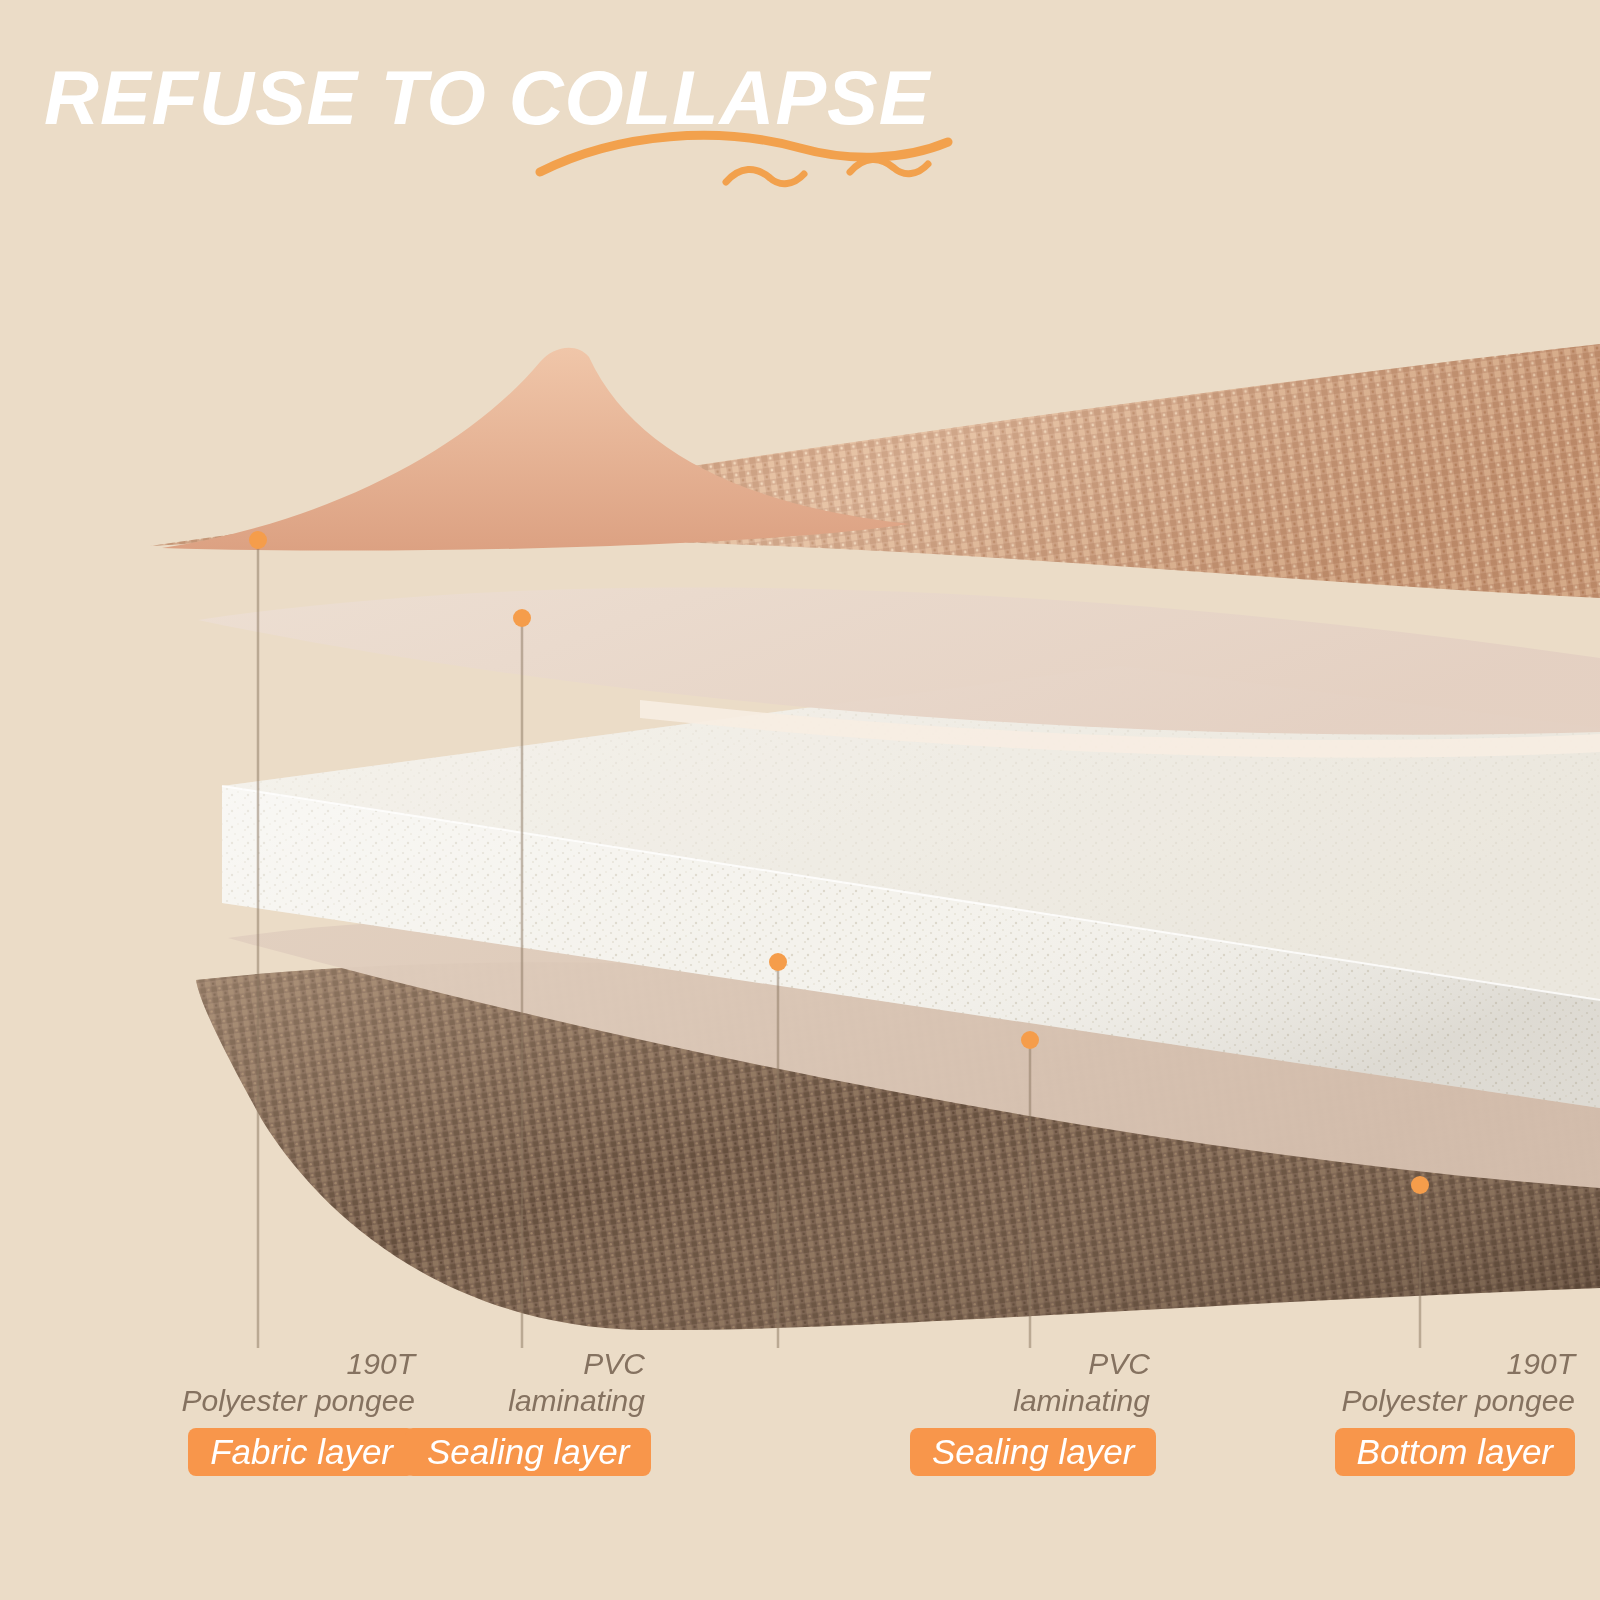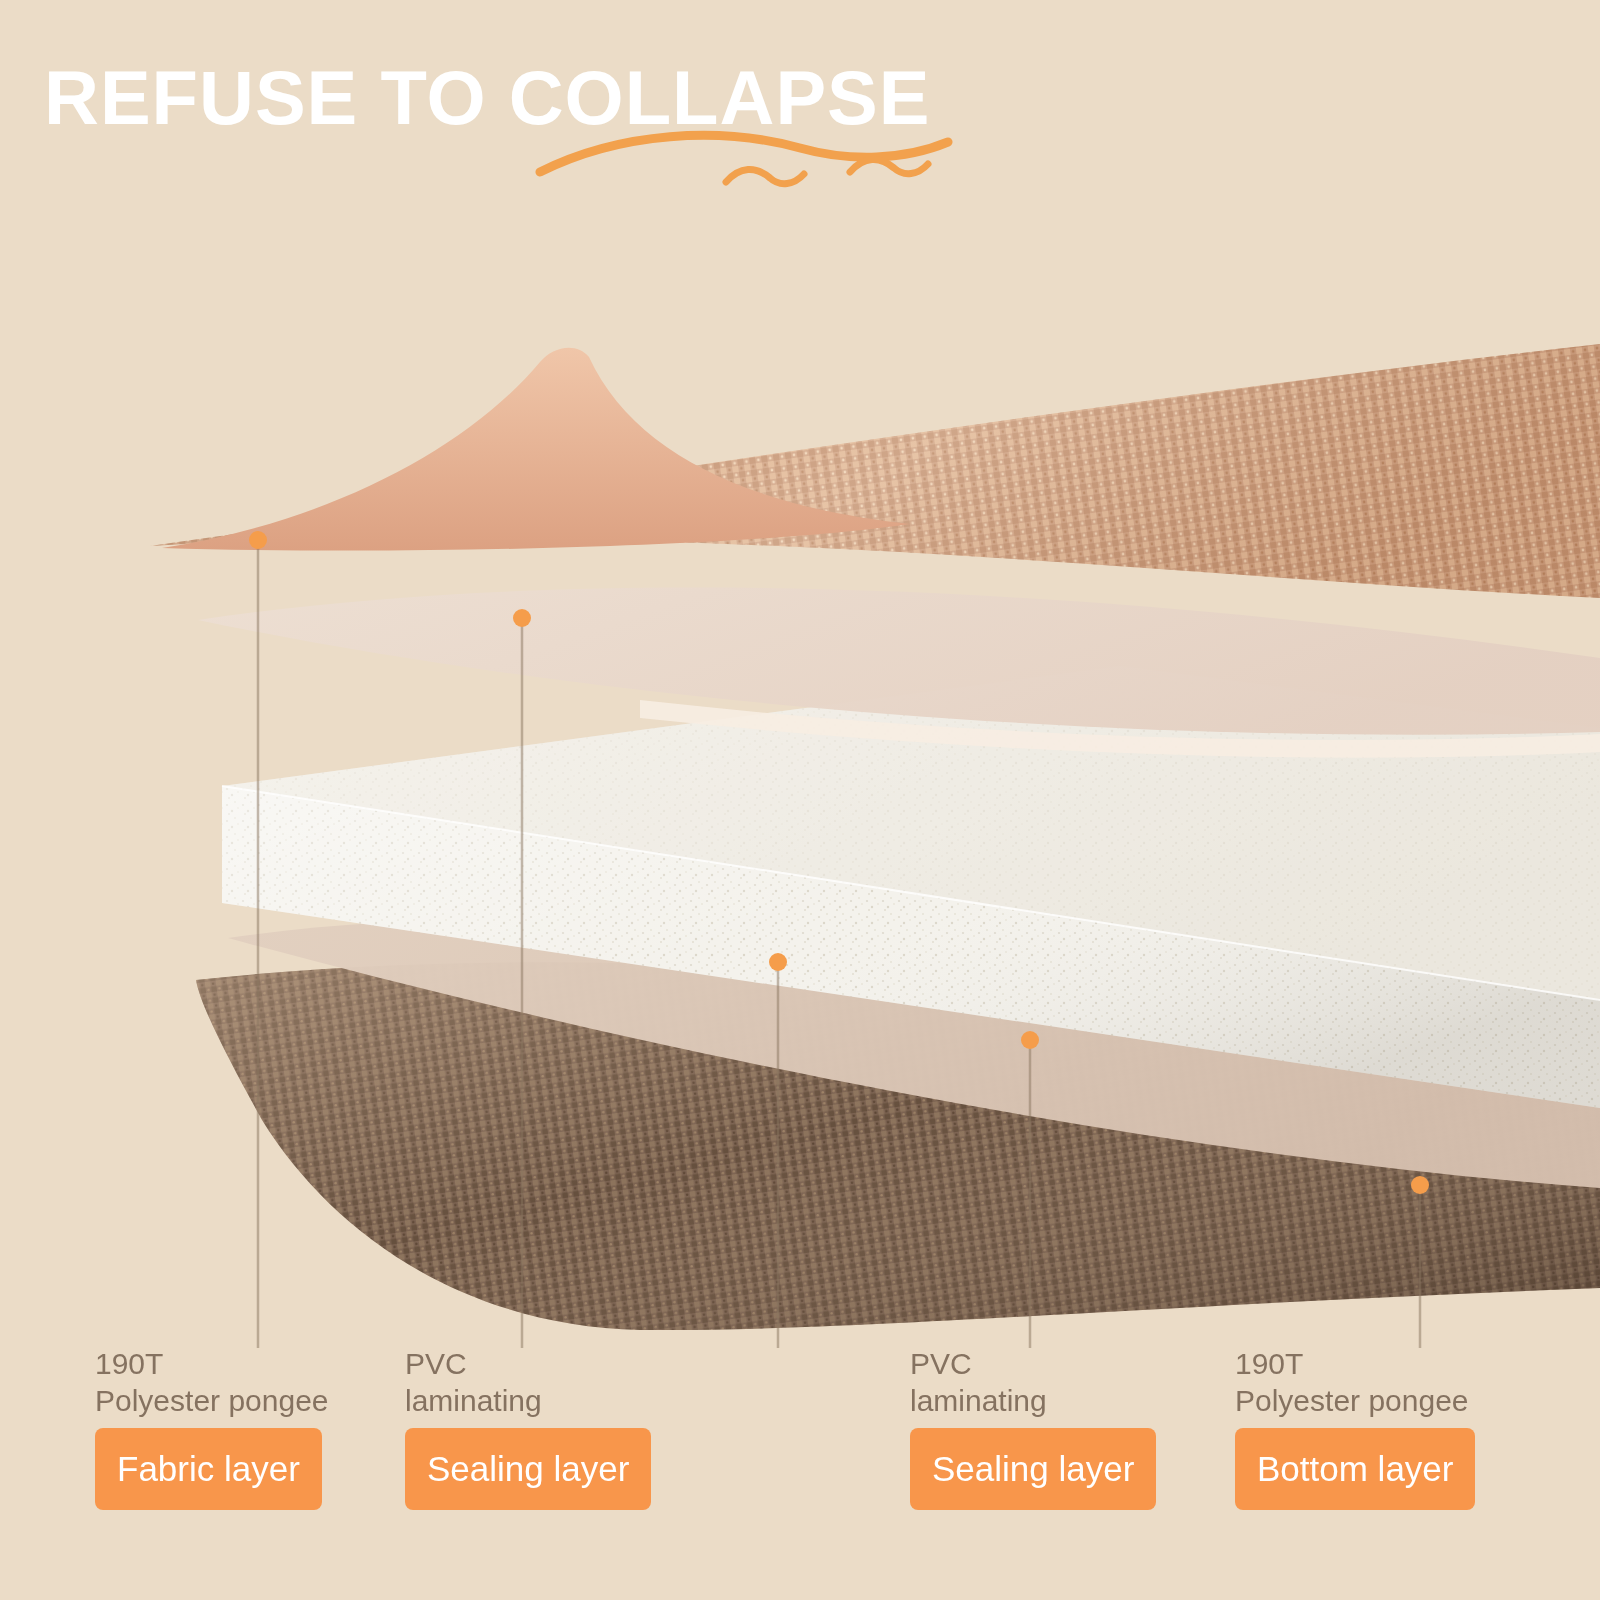--- a/index.html
+++ b/index.html
@@ -2,51 +2,51 @@
 <html style="--background: #EBDCC7; --accent-orange: #F2A14D; --badge-orange: #F8964B; --leader-dot-orange: #F59D4B; --label-text: #857260; --title-text: #FFFFFF; --sponge-white: #F4F2EC; --top-fabric-tan: #CFA081; --bottom-fabric-brown: #7A6150; --curl-pink: #E5B294; --sealing-beige: #E6D5C6;"><head>
 <meta charset="utf-8">
 <style>
   html,body{margin:0;padding:0;}
   body{
     width:1600px;height:1600px;
     background:var(--background,#EBDCC7);
     font-family:"Liberation Sans", sans-serif;
     overflow:hidden;
   }
-  #canvas{position:relative;width:1600px;height:1600px;}
+  #canvas{position:relative;width:1600px;height:1600px;font-style:italic;}
 
   
   .hdr{position:absolute;left:44px;top:58px;z-index:3;}
   .title{
     margin:0;
     font-size:76px;font-weight:700;letter-spacing:1px;
     color:var(--title-text,#FFFFFF);
     line-height:1.05;
   }
   .subtitle{
     margin:26px 0 0 2px;
     font-size:40px;font-weight:400;letter-spacing:1px;
     color:var(--title-text,#FFFFFF);
   }
 
   
   .diagram{position:absolute;left:0;top:0;z-index:2;}
 
   
   .labels{position:absolute;left:0;top:1346px;width:1600px;height:160px;z-index:4;}
-  .label-col{position:absolute;top:0;text-align:left;}
+  .label-col{position:absolute;top:0;text-align:right;}
   .material{
     color:var(--label-text,#857260);
     font-size:30px;line-height:1.22;font-weight:400;
   }
   .badge{
     display:inline-block;margin-top:9px;
     background:var(--badge-orange,#F8964B);
     color:#fff;font-size:35px;font-weight:500;
-    padding:21px 22px;border-radius:8px;
+    padding:4px 22px;border-radius:8px;
     white-space:nowrap;
   }
 </style>
 </head>
 <body>
 
 <div id="canvas">
 
   <div class="hdr">
     <h1 class="title">REFUSE TO COLLAPSE</h1>

